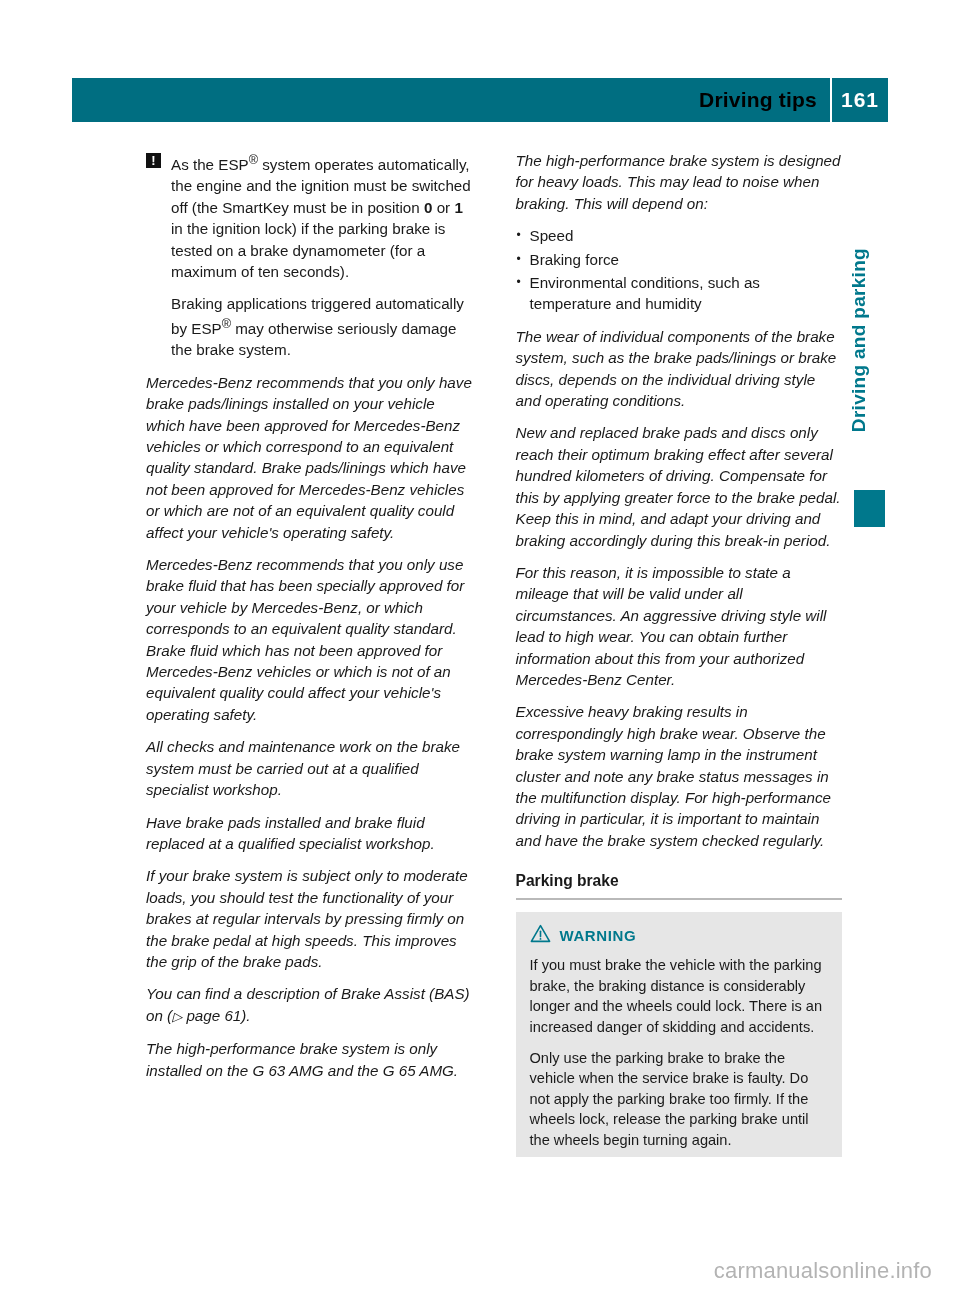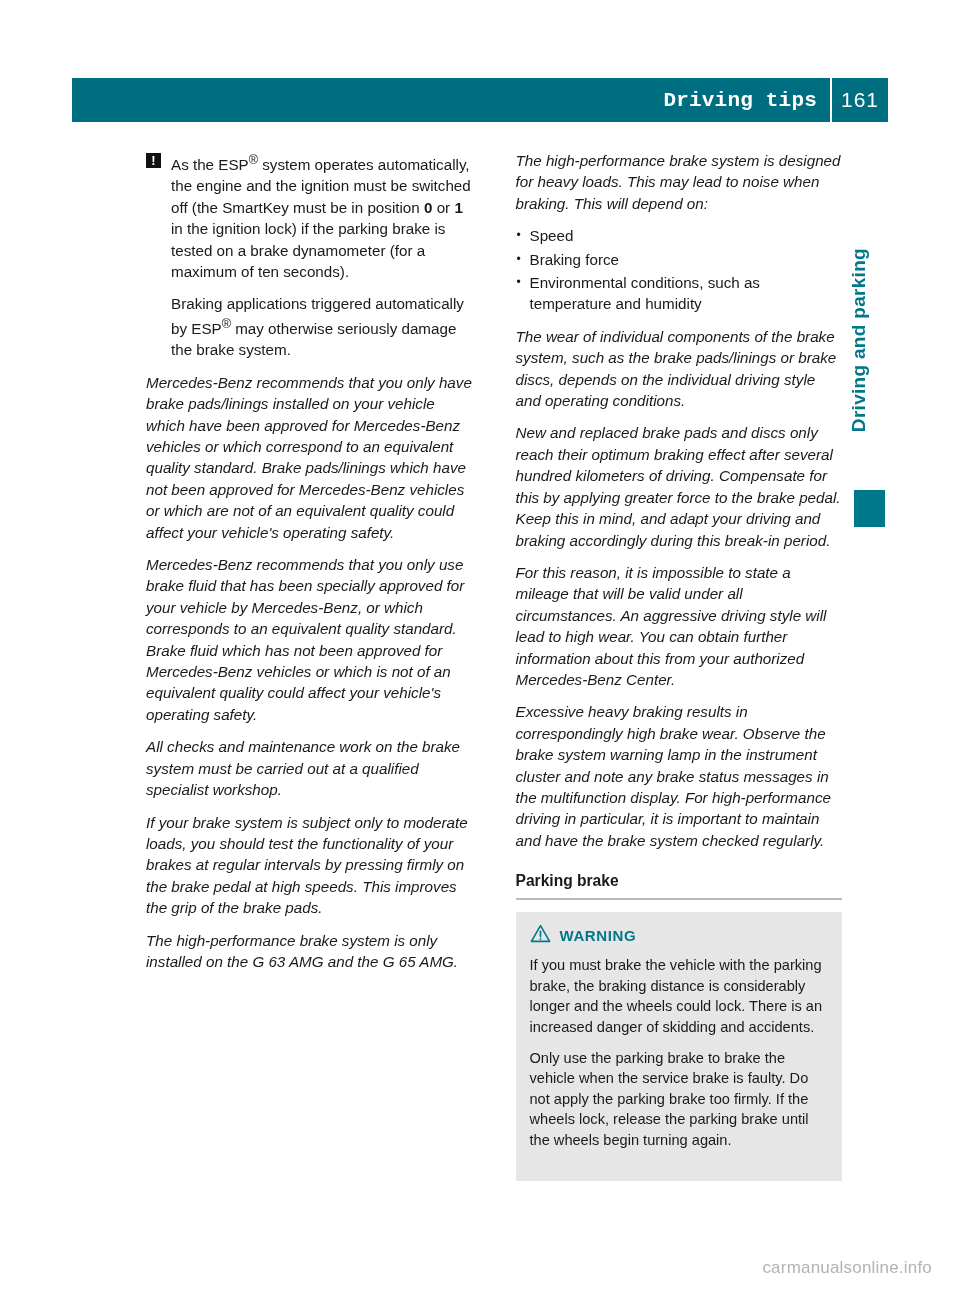--- a/index.html
+++ b/index.html
@@ -22,36 +22,35 @@
     left: 72px;
     top: 78px;
     width: 816px;
     height: 44px;
     background: #006e81;
     display: flex;
     align-items: center;
     justify-content: flex-end;
   }
   #header-title {
-    color: #ffffff;
+    color: #000000;
     font-size: 21px;
     font-weight: bold;
     letter-spacing: 0.2px;
     padding-right: 13px;
-    font-family: Liberation Mono, monospace;
   }
   #header-divider {
     width: 2px;
     height: 44px;
     background: #ffffff;
   }
   #header-pagenum {
     color: #ffffff;
     font-size: 21px;
-    font-weight: normal;
+    font-weight: bold;
     width: 56px;
     text-align: center;
     letter-spacing: 1px;
   }
 
   
   #side-tab {
     position: absolute;
     left: 848px;
     top: 248px;
@@ -152,21 +151,21 @@
     line-height: 20px;
     padding-bottom: 7px;
     border-bottom: 2.5px solid #b9b9b9;
   }
   h2.section-heading + p.body-text,
   h2.section-heading + .warn-box { margin-top: 12px; }
 
   
   .warn-box {
     background: #e6e6e6;
-    padding: 12px 14px 30px 14px;
+    padding: 12px 14px 6px 14px;
     margin-top: 11px;
   }
   .warn-head {
     display: flex;
     align-items: center;
     gap: 9px;
     margin-bottom: 8px;
   }
   .warn-head-label {
     color: #00788c;
@@ -185,21 +184,21 @@
   .ref-glyph { font-size: 13px; }
 
   
   #footer-watermark {
     position: absolute;
     left: 0;
     top: 1258px;
     width: 932px;
     text-align: right;
     color: #b3b3b3;
-    font-size: 17px;
+    font-size: 22px;
     letter-spacing: 0.2px;
   }
 </style>
 </head>
 <body>
 
 <div id="header-bar">
   <span id="header-title">Driving tips</span>
   <div id="header-divider"></div>
   <span id="header-pagenum">161</span>
@@ -216,22 +215,24 @@
 
     <div class="note-block">
       <div class="note-icon">!</div>
       <p>As the ESP<sup>®</sup> system operates automatically, the engine and the ignition must be switched off (the SmartKey must be in position <b>0</b> or <b>1</b> in the ignition lock) if the parking brake is tested on a brake dynamometer (for a maximum of ten seconds).</p>
       <p>Braking applications triggered automatically by ESP<sup>®</sup> may otherwise seriously damage the brake system.</p>
     </div>
 
     <p class="body-text">Mercedes-Benz recommends that you only have brake pads/linings installed on your vehicle which have been approved for Mercedes-Benz vehicles or which correspond to an equivalent quality standard. Brake pads/linings which have not been approved for Mercedes-Benz vehicles or which are not of an equivalent quality could affect your vehicle's operating safety.</p>
     <p class="body-text">Mercedes-Benz recommends that you only use brake fluid that has been specially approved for your vehicle by Mercedes-Benz, or which corresponds to an equivalent quality standard. Brake fluid which has not been approved for Mercedes-Benz vehicles or which is not of an equivalent quality could affect your vehicle's operating safety.</p>
     <p class="body-text">All checks and maintenance work on the brake system must be carried out at a qualified specialist workshop.</p>
+    <p class="body-text">Have brake pads installed and brake fluid replaced at a qualified specialist workshop.</p>
     <p class="body-text">If your brake system is subject only to moderate loads, you should test the functionality of your brakes at regular intervals by pressing firmly on the brake pedal at high speeds. This improves the grip of the brake pads.</p>
 
+    <p class="body-text">You can find a description of Brake Assist (BAS) on (<span class="ref-glyph">▷</span> page 61).</p>
 
 
     <p class="body-text" style="">The high-performance brake system is only installed on the G 63 AMG and the G 65 AMG.</p>
   </div>
 
   <div class="column">
 
     <p class="body-text">The high-performance brake system is designed for heavy loads. This may lead to noise when braking. This will depend on:</p>
 
     <ul class="bullet-list">

